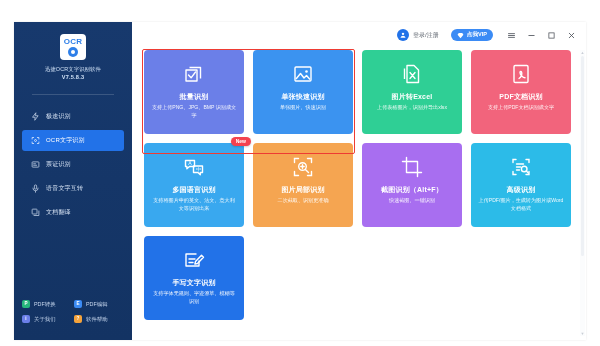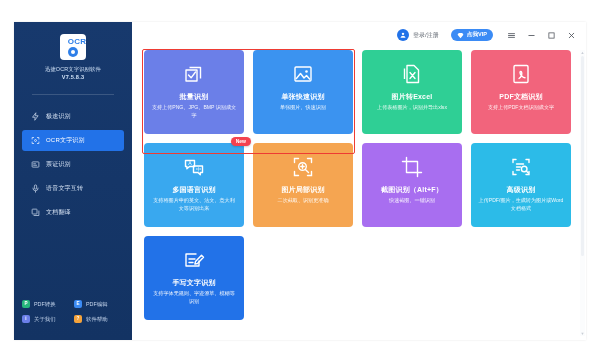--- a/index.html
+++ b/index.html
@@ -31,21 +31,21 @@
   .logo-wrap{
     position:absolute;left:0;top:12px;width:118px;text-align:center;
   }
   .logo-badge{
     width:26px;height:26px;margin:0 auto;
     background:#ffffff;border-radius:4px;
     display:flex;flex-direction:column;align-items:center;justify-content:center;
     line-height:1;
   }
   .logo-ocr{
-    font-size:8px;font-weight:bold;color:#2e7fe8;letter-spacing:.2px;padding-left:8px;
+    font-size:8px;font-weight:bold;color:#2e7fe8;letter-spacing:.2px;
   }
   .logo-eye{
     width:10px;height:10px;border-radius:50%;background:#2e7fe8;
     position:relative;margin-top:1px;
   }
   .logo-eye:after{
     content:"";position:absolute;left:3px;top:3px;width:4px;height:4px;
     background:#ffffff;border-radius:50%;
   }
   .app-name{

